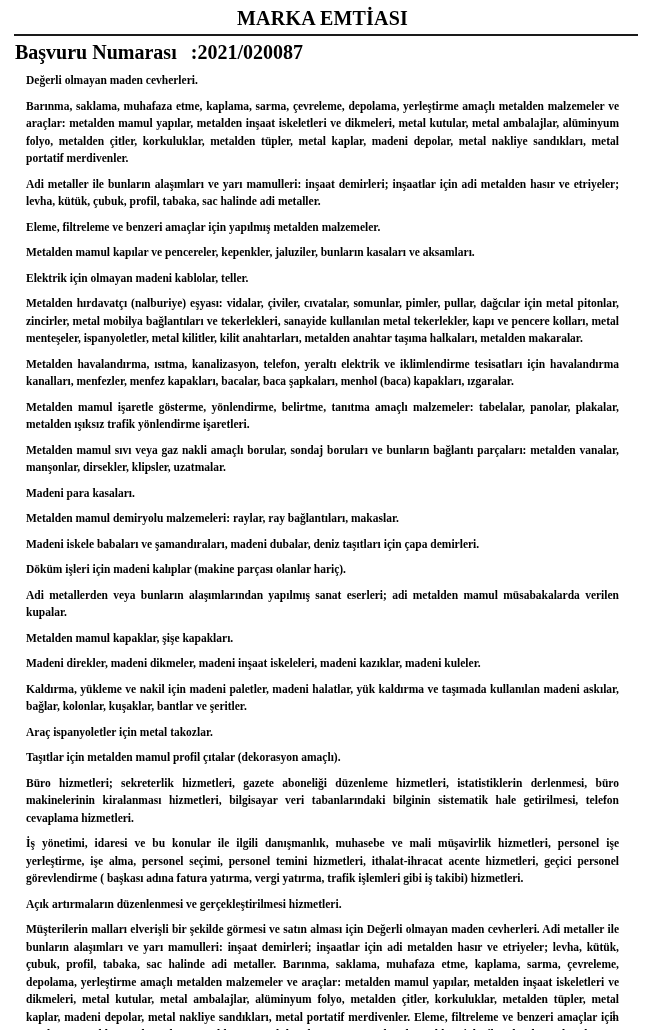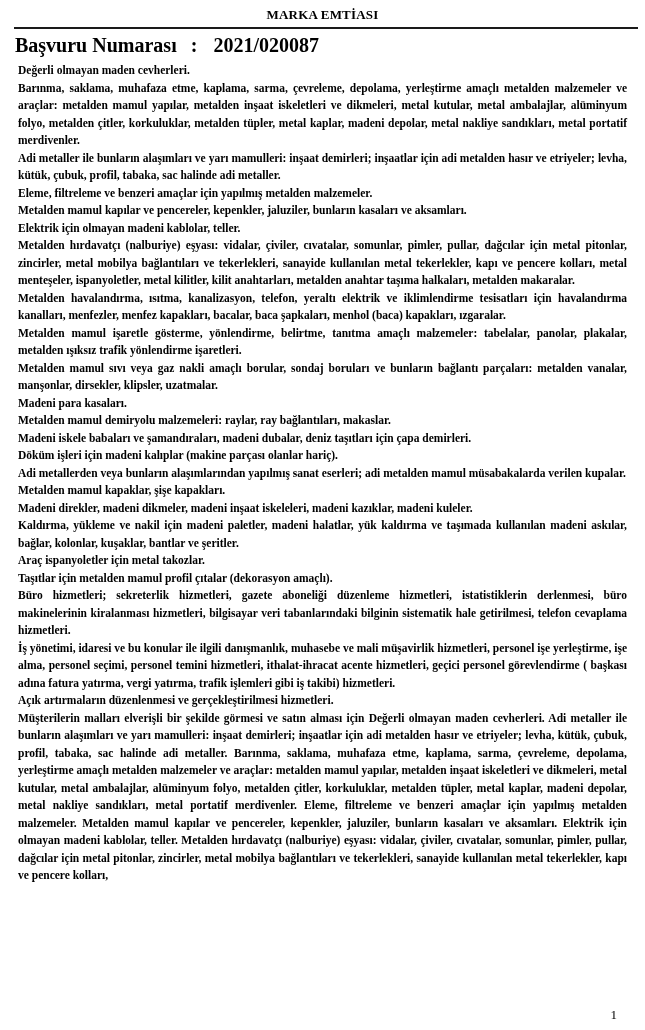--- a/index.html
+++ b/index.html
@@ -10,45 +10,45 @@
     background: #ffffff;
     color: #000000;
     font-family: "Liberation Serif", "DejaVu Serif", serif;
     overflow: hidden;
     box-sizing: border-box;
   }
   .doc-title {
     margin: 0;
     padding-top: 7px;
     text-align: center;
-    font-size: 13px;
+    font-size: 20px;
     font-weight: bold;
     letter-spacing: 0.2px;
   }
   .title-rule {
     border: none;
     border-top: 2px solid #1a1a1a;
     margin: 4px 7px 0 14px;
   }
   .appno-row {
     margin: 5px 15px 0 15px;
     font-size: 20px;
     font-weight: bold;
     white-space: nowrap;
   }
   .appno-sep { margin-left: 14px; }
-  .appno-val { margin-left: 16px; }
+  .appno-val { margin-left: 0; }
   .goods-body {
     margin: 5px 18px 0 18px;
     font-size: 11.5px;
     font-weight: bold;
     line-height: 17.5px;
     text-align: justify;
   }
-  .goods-body p { margin: 0; }
+  .goods-body p { margin: 8px; }
   .page-number {
     position: absolute;
     right: 28px;
     bottom: 7px;
     font-size: 13px;
     font-weight: normal;
   }
 </style>
 </head>
 <body>

